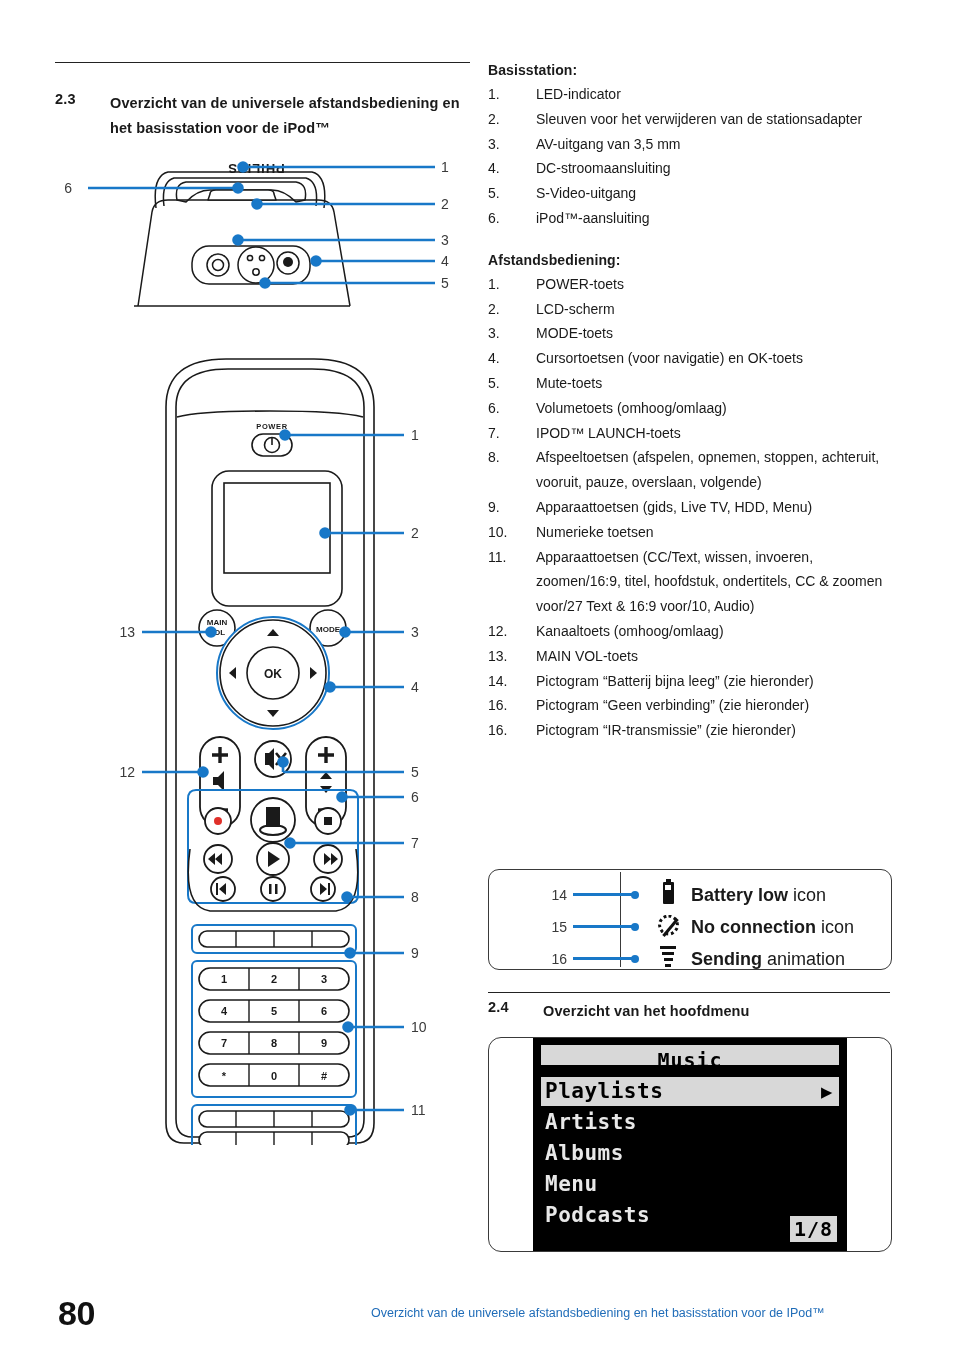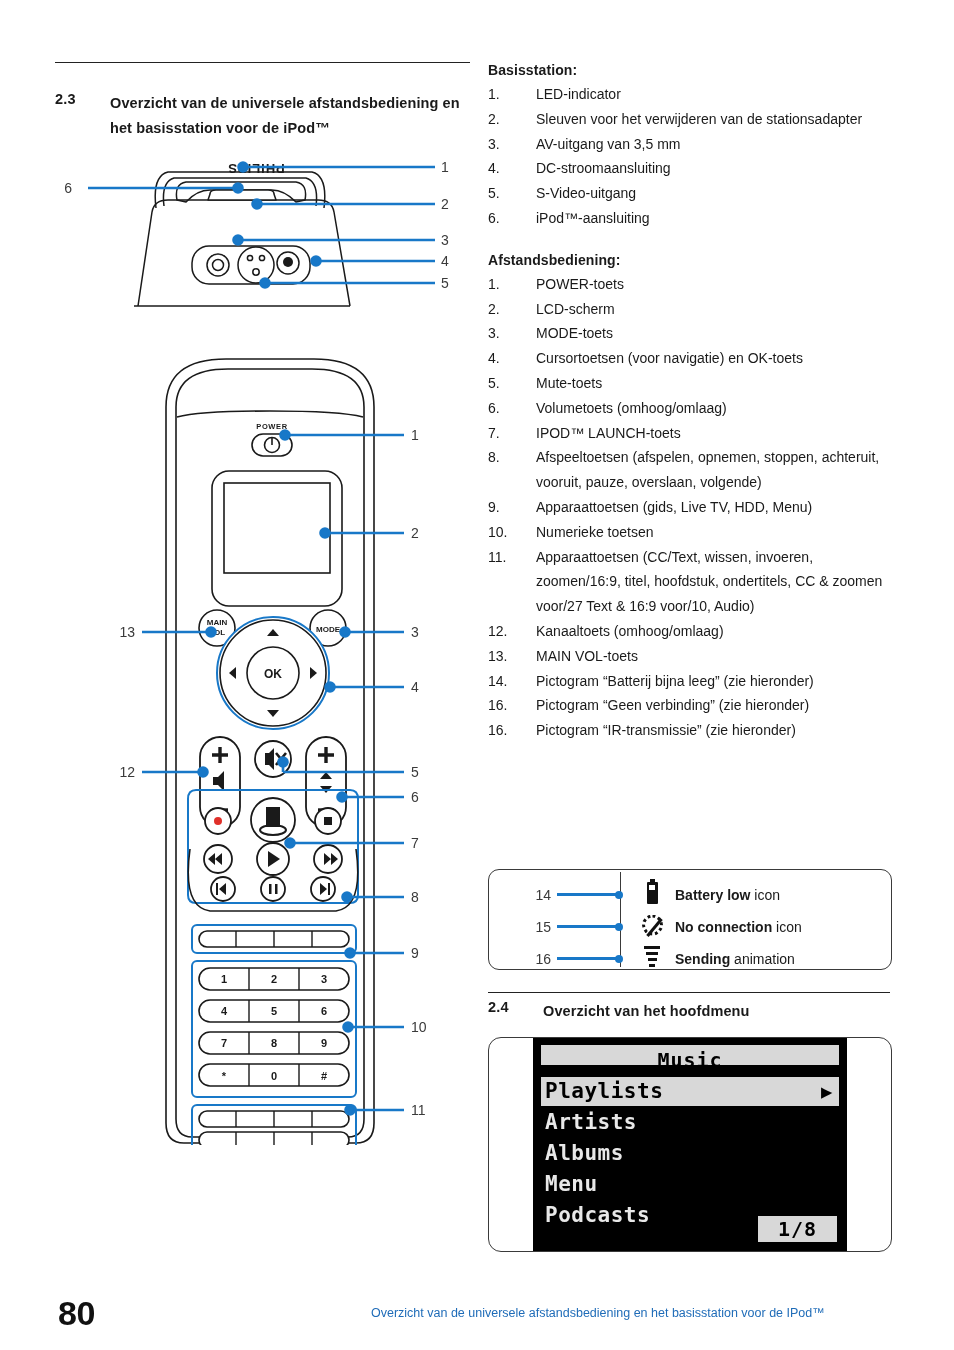--- a/index.html
+++ b/index.html
@@ -30,27 +30,27 @@
   .num-list li{display:flex;font-size:14px;line-height:24.8px;}
   .num-list li .n{width:48px;flex:none;}
   .num-list li .t{flex:1;}
   .gap{height:21px;}
 
   
   .legend-box{
     position:absolute;left:488px;top:869px;width:402px;height:99px;
     border:1.2px solid #3a3a3a;border-radius:11px;background:#fff;
   }
-  .legend-rows{position:absolute;left:0;top:0;width:100%;height:100%;}
+  .legend-rows{position:absolute;left:16px;top:0;width:100%;height:100%;}
   .legend-row{position:absolute;left:0;width:100%;height:33px;display:flex;align-items:center;}
   .lg-num{position:absolute;left:36px;width:26px;text-align:right;font-size:14px;color:#3a3a3a;}
   .lg-line{position:absolute;left:68px;height:2.4px;background:#1878c8;width:62px;top:50%;margin-top:-1.2px;}
   .lg-dot{position:absolute;left:126px;width:8px;height:8px;border-radius:50%;background:#1878c8;top:50%;margin-top:-4px;}
   .lg-icon{position:absolute;left:146px;width:34px;text-align:center;top:50%;transform:translateY(-50%);}
-  .lg-label{position:absolute;left:186px;font-size:14px;top:50%;transform:translateY(-50%);white-space:nowrap;text-align:right;}
+  .lg-label{position:absolute;left:186px;font-size:18px;top:50%;transform:translateY(-50%);white-space:nowrap;text-align:right;}
   .lg-label b{font-weight:bold;}
   .lg-label span{font-weight:normal;}
   .legend-vline{position:absolute;left:131px;top:2px;bottom:2px;width:1.1px;background:#3a3a3a;}
 
   
   .ic-batt{display:inline-block;width:11px;height:22px;background:#111;border-radius:1px;position:relative;}
   .ic-batt:before{content:"";position:absolute;left:3px;top:-3px;width:5px;height:3px;background:#111;}
   .ic-batt:after{content:"";position:absolute;left:2.5px;top:3px;width:6px;height:5px;background:#fff;}
   
   .ic-noconn{display:inline-block;width:21px;height:21px;border:3px dotted #111;border-radius:50%;position:relative;box-sizing:border-box;}
@@ -81,21 +81,21 @@
   .lcd-item{
     position:absolute;left:0;width:100%;height:29px;color:#e8e8e8;
     font-family:"DejaVu Sans Mono",monospace;font-size:21px;font-weight:bold;
     line-height:29px;letter-spacing:.5px;padding-left:4px;box-sizing:border-box;
   }
   .lcd-item.sel{background:#d8d8d8;color:#000;}
   .lcd-arrow{position:absolute;right:6px;top:0;line-height:29px;font-size:19px;}
   .lcd-count{
     position:absolute;right:2px;bottom:2px;background:#d8d8d8;color:#000;
     font-family:"DejaVu Sans Mono",monospace;font-size:20px;font-weight:bold;
-    padding:0 20px;line-height:26px;letter-spacing:1px;
+    padding:0 4px;line-height:26px;letter-spacing:1px;
   }
 
   
   .footer{position:absolute;left:0;bottom:0;width:954px;height:70px;}
   .pg-num{position:absolute;left:58px;top:14px;font-size:34px;font-weight:bold;color:#111;letter-spacing:-.5px;}
   .foot-txt{position:absolute;left:371px;top:26px;font-size:12.5px;color:#1f6cb8;white-space:nowrap;}
 </style>
 </head>
 <body>
 

